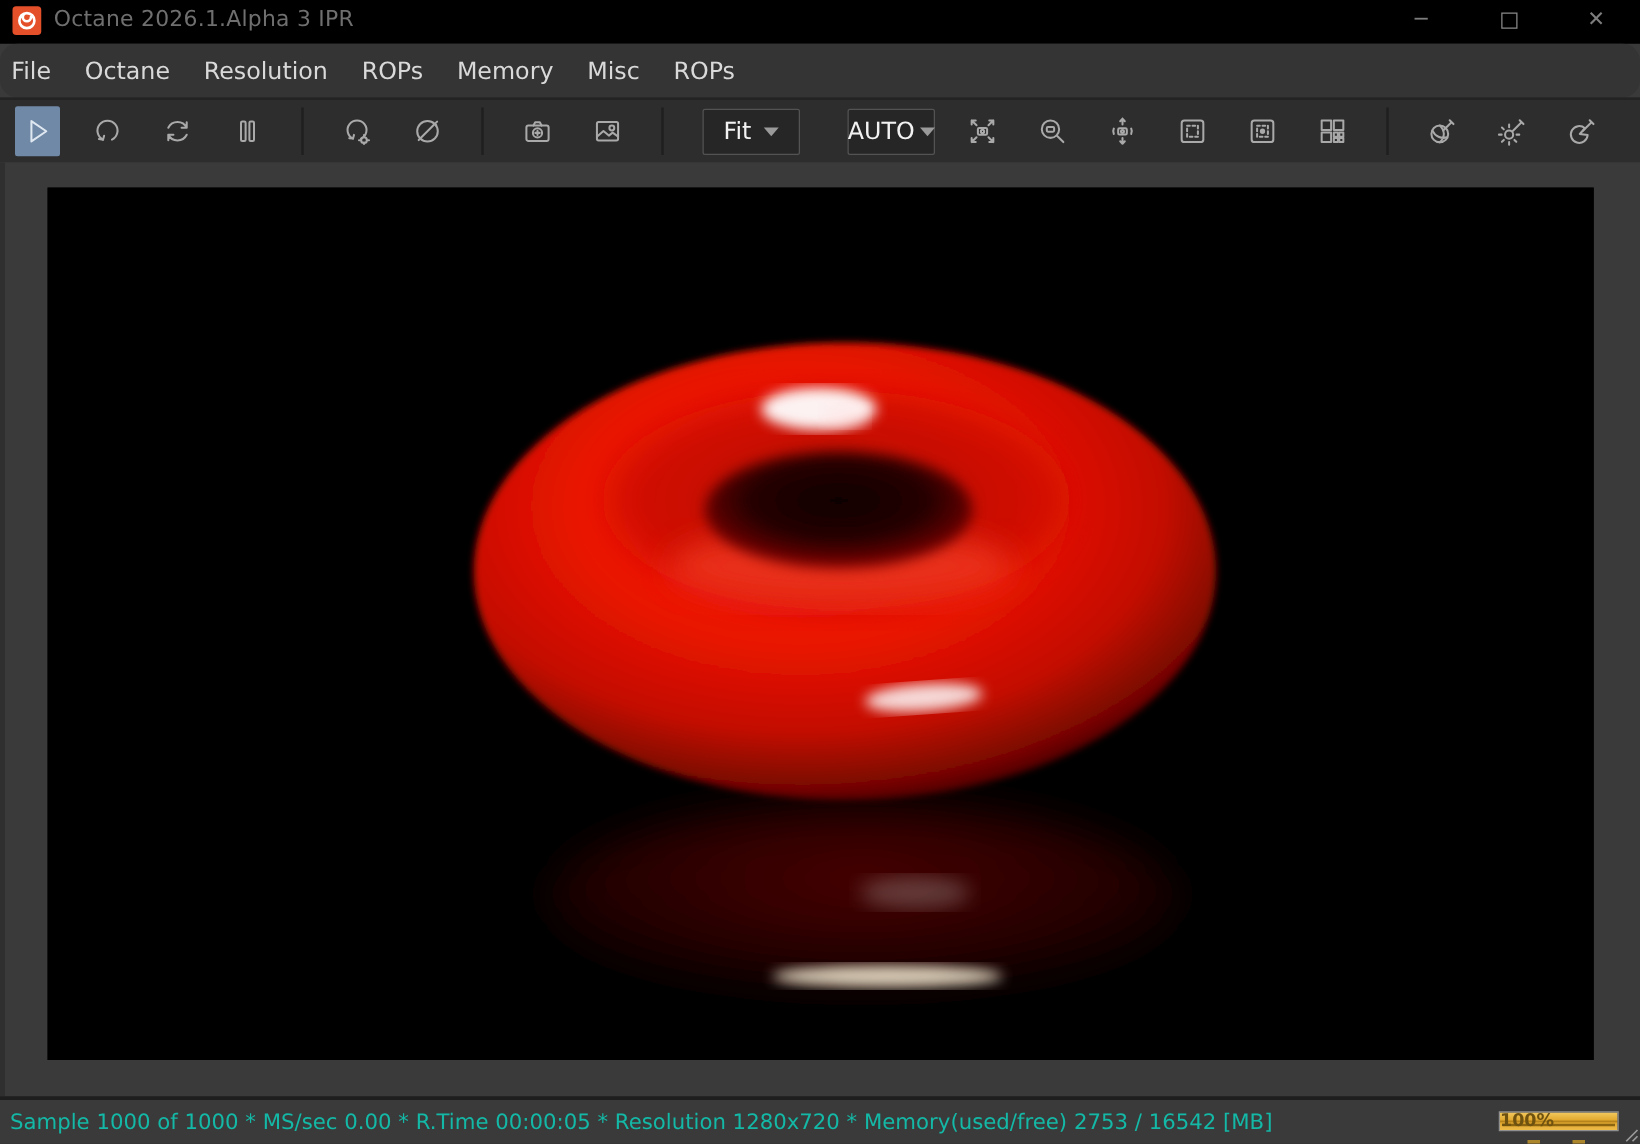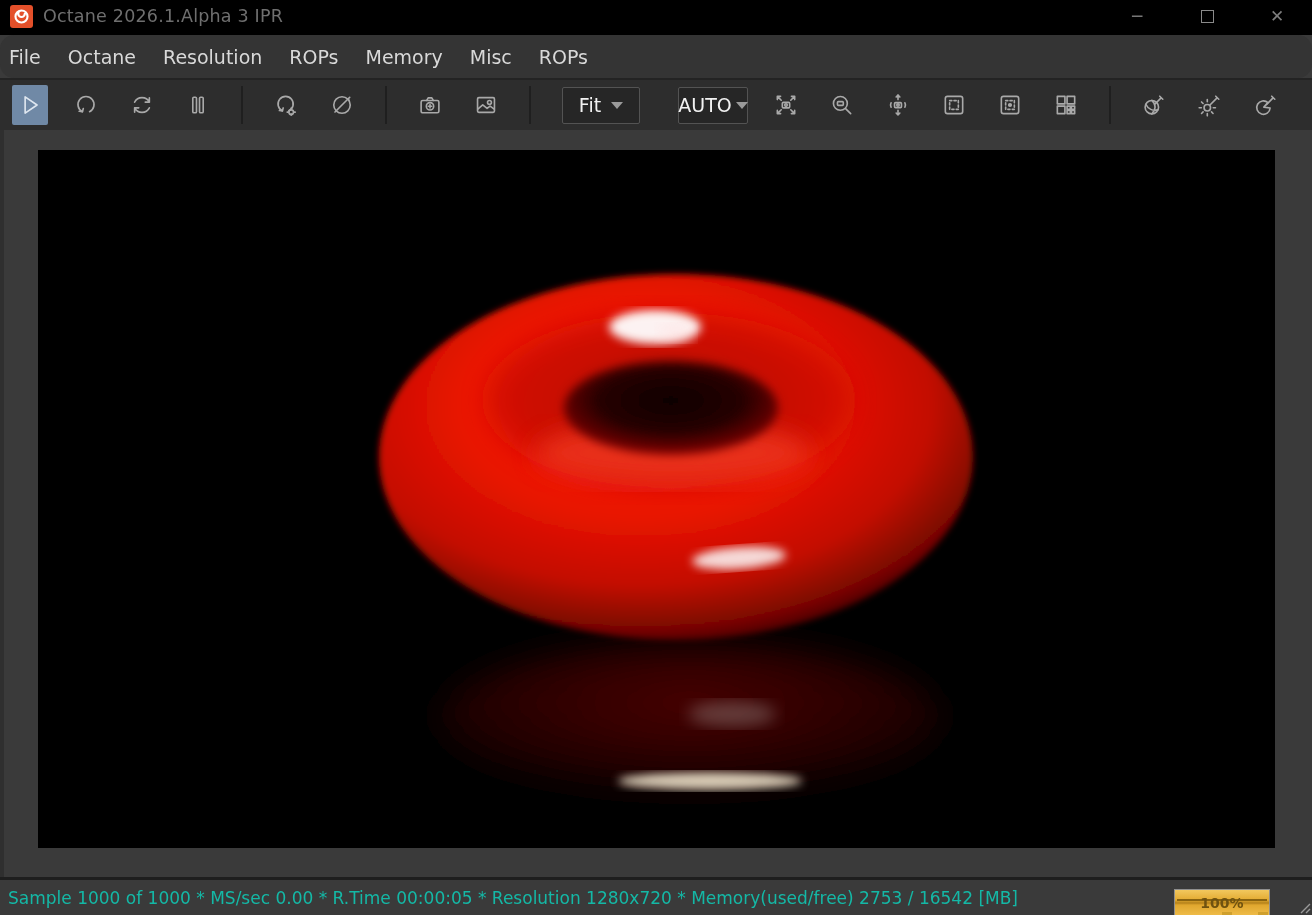--- a/index.html
+++ b/index.html
@@ -43,23 +43,23 @@
   
   .viewport-wrap { flex:1 1 auto; background:#3a3a3a; position:relative;
     border-left:4px solid #2f2f2f; }
   .render-area { position:absolute; left:34px; top:20px; width:1237px; height:698px; background:#000; }
   .render-area svg { display:block; width:100%; height:100%; }
 
   
   .statusbar { height:38px; background:#3a3a3a; border-top:3px solid #1e1e1e; display:flex;
     align-items:center; padding-left:8px; position:relative; flex:0 0 auto; }
   .status-text { color:#14b8a6; font-size:17px; white-space:nowrap; }
-  .progressbar { position:absolute; right:42px; top:9px; width:96px; height:27px;
+  .progressbar { position:absolute; right:17px; top:9px; width:96px; height:16px;
     border:1px solid #8f8f8f; background:linear-gradient(#f2c85e 0%, #e3ab32 40%, #b5821a 52%, #e0a72e 60%, #eebb48 100%);
-    display:flex; align-items:center; justify-content:center; }
+    display:flex; align-items:center; }
   .progress-line { position:absolute; left:2px; right:2px; top:9px; height:2px; background:#8a6410; }
   .progress-label { position:relative; color:#6f5210; font-size:14px; font-weight:bold; }
   .resize-grip { position:absolute; right:1px; bottom:1px; }
   .clip-artifact { position:absolute; bottom:0; right:44px; display:flex; gap:26px; }
   .clip-artifact span { display:inline-block; width:10px; height:3px; background:#c89a28; opacity:.8; }
 </style>
 </head>
 <body>
 
 <div class="window">

